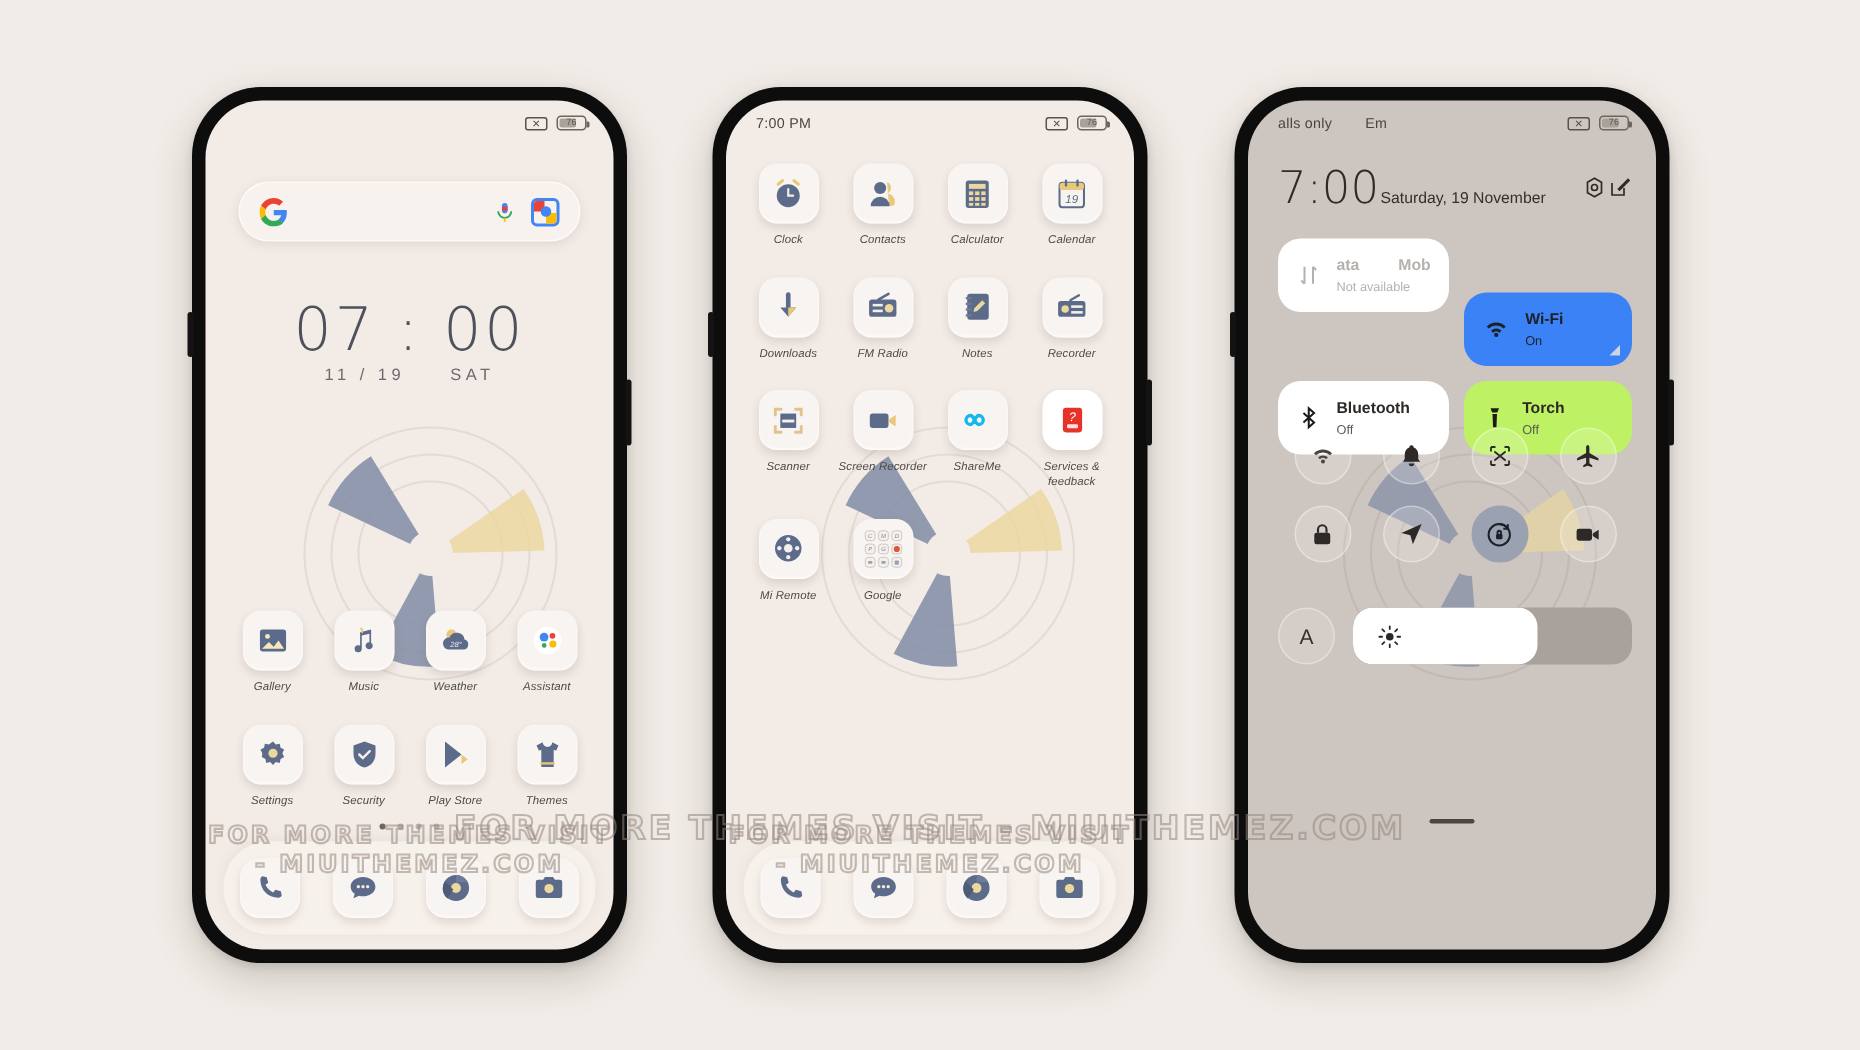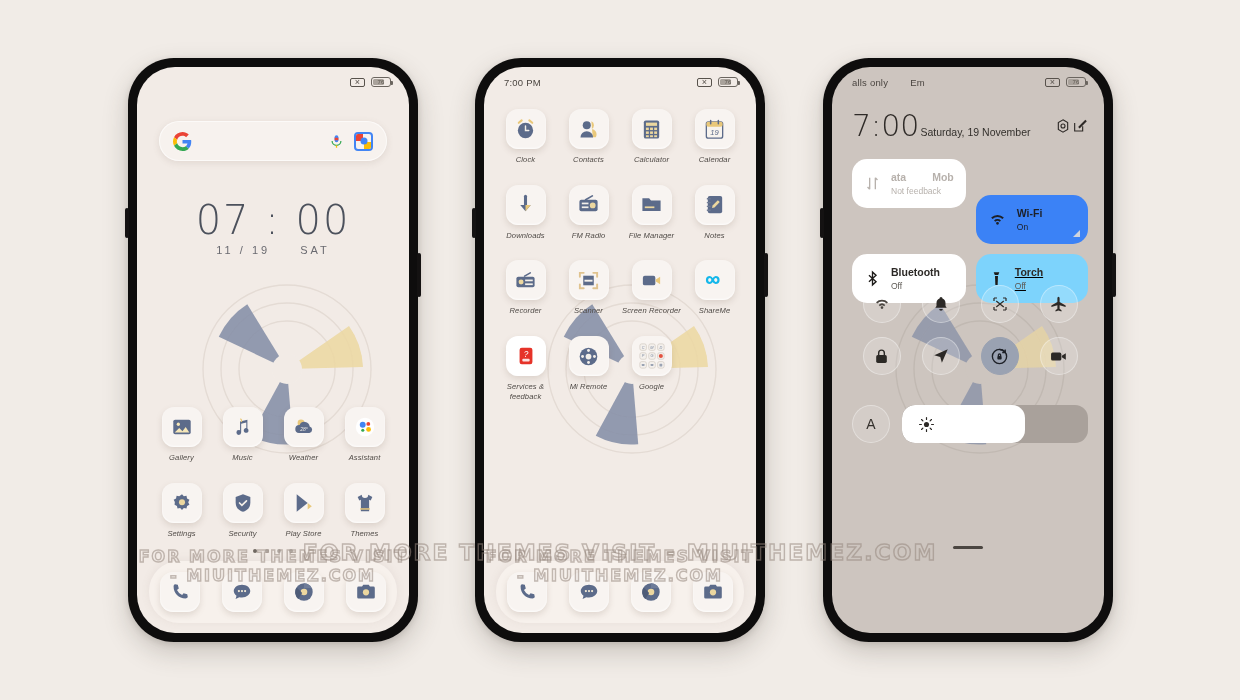--- a/index.html
+++ b/index.html
@@ -141,21 +141,21 @@
     position: absolute; left: 20px; right: 16px; top: 92px;
     display: grid; grid-template-columns: 1fr 1fr; gap: 10px;
   }
   .btile {
     height: 49px; border-radius: 15px; padding: 0 12px;
     display: flex; align-items: center; gap: 10px;
   }
   .btile .tt { font-size: 10.5px; color: #2c2926; font-weight: 600; line-height: 1.25; }
   .btile .ts { font-size: 8.5px; color: #5c5853; margin-top: 1px; }
   .btile.white { background: #ffffff; }
-  .btile.pale  { background: #7dd3fc; text-decoration: underline; }
+  .btile.pale  { background: #bef264; }
   .btile.activeblue { background: #3b82f6; position: relative; margin-top: 36px; }
   .btile.activeblue .tt, .btile.activeblue .ts { color: #1d2027; }
   .corner {
     position: absolute; right: 8px; bottom: 7px;
     width: 0; height: 0; border-style: solid;
     border-width: 0 0 7px 7px; border-color: transparent transparent #cfd4dd transparent;
   }
   .marquee { flex: 1; overflow: hidden; }
   .marquee .tt { white-space: nowrap; color: #b7b1ac; display: flex; gap: 26px; }
 
@@ -503,29 +503,20 @@
                 <path d="M16 3l-7 4" stroke="#5c6b8a" stroke-width="1.8" stroke-linecap="round"></path>
                 <rect x="2.5" y="7" width="19" height="12" rx="2" fill="#5c6b8a"></rect>
                 <circle cx="16.4" cy="13" r="3" fill="#ecd79f"></circle>
                 <rect x="5" y="10" width="7" height="1.8" fill="#f3efe9"></rect>
                 <rect x="5" y="14" width="7" height="1.8" fill="#f3efe9"></rect>
               </svg>
           </span>
           <span class="lbl">FM Radio</span>
         </div>
 
-        <div class="app">
-          <span class="tile">
-            <svg width="23" height="23" viewBox="0 0 24 24">
-                <path d="M2.5 5.5h7l2 2.4h10v11H2.5z" fill="#5c6b8a"></path>
-                <rect x="5" y="14" width="10" height="1.8" fill="#ecd79f"></rect>
-              </svg>
-          </span>
-          <span class="lbl">File Manager</span>
-        </div>
 
         <div class="app">
           <span class="tile">
             <svg width="23" height="23" viewBox="0 0 24 24">
                 <rect x="5" y="3" width="15" height="18" rx="2" fill="#5c6b8a"></rect>
                 <g stroke="#6f7b94" stroke-width="1.4">
                   <path d="M4 6h4M4 10h4M4 14h4M4 18h4"></path>
                 </g>
                 <path d="M15.5 7.5l2 2-5.5 5.5-2.6.6.6-2.6z" fill="#ecd79f"></path>
               </svg>
@@ -725,21 +716,21 @@
 
         <div class="btile white">
           <svg width="17" height="17" viewBox="0 0 24 24" stroke="#b7b1ac" stroke-width="1.9" fill="none">
             <path d="M8 4v16M8 20l-3-3M16 20V4M16 4l3 3"></path>
           </svg>
           <div class="marquee">
             <div class="tt">
               <span>ata</span>
               <span>Mob</span>
             </div>
-            <div class="ts" style="color:#b7b1ac">Not feedback</div>
+            <div class="ts" style="color:#b7b1ac">Not available</div>
           </div>
         </div>
 
         <div class="btile activeblue">
           <svg width="19" height="19" viewBox="0 0 24 24" fill="#1d2027">
             <path d="M12 18.6a1.8 1.8 0 1 0 0-3.6 1.8 1.8 0 0 0 0 3.6z"></path>
             <path d="M7.6 13.2a6.4 6.4 0 0 1 8.8 0l-1.6 1.7a4.1 4.1 0 0 0-5.6 0z"></path>
             <path d="M4 9.6a11.4 11.4 0 0 1 16 0l-1.7 1.8a9 9 0 0 0-12.6 0z"></path>
           </svg>
           <div>

